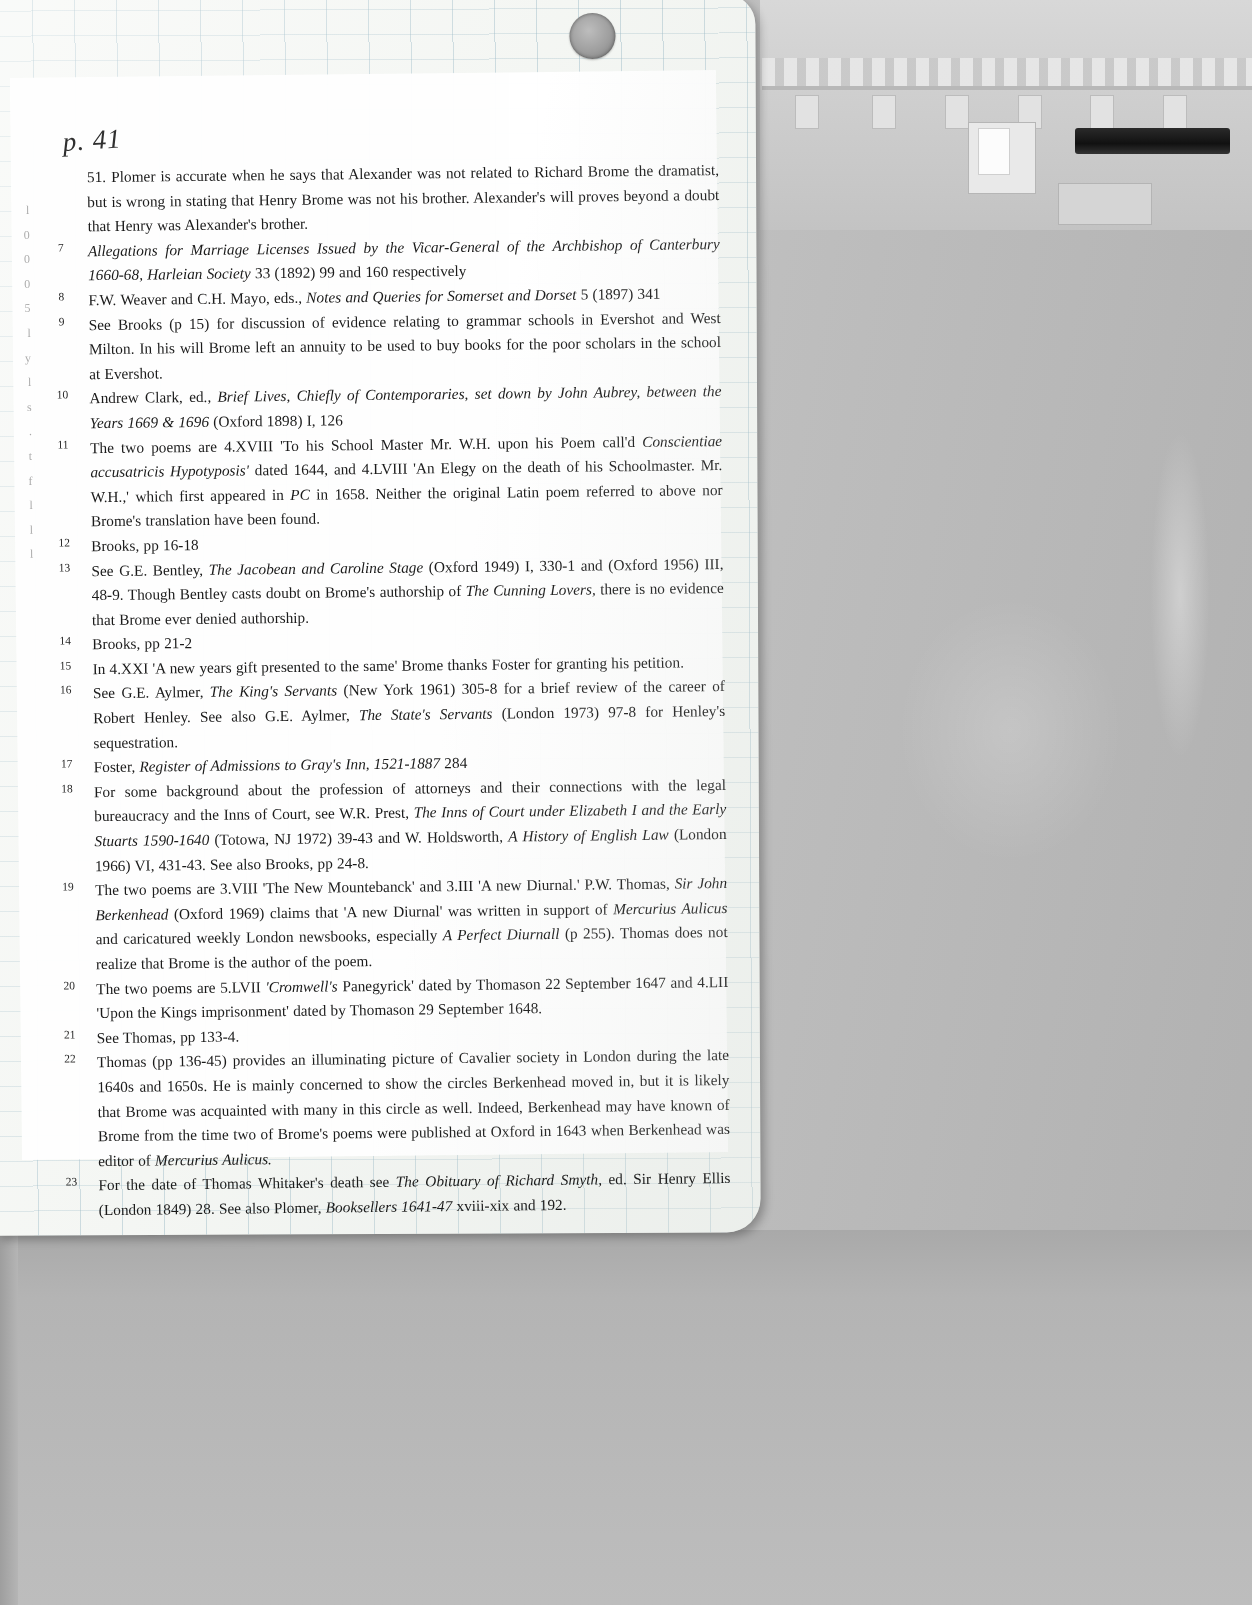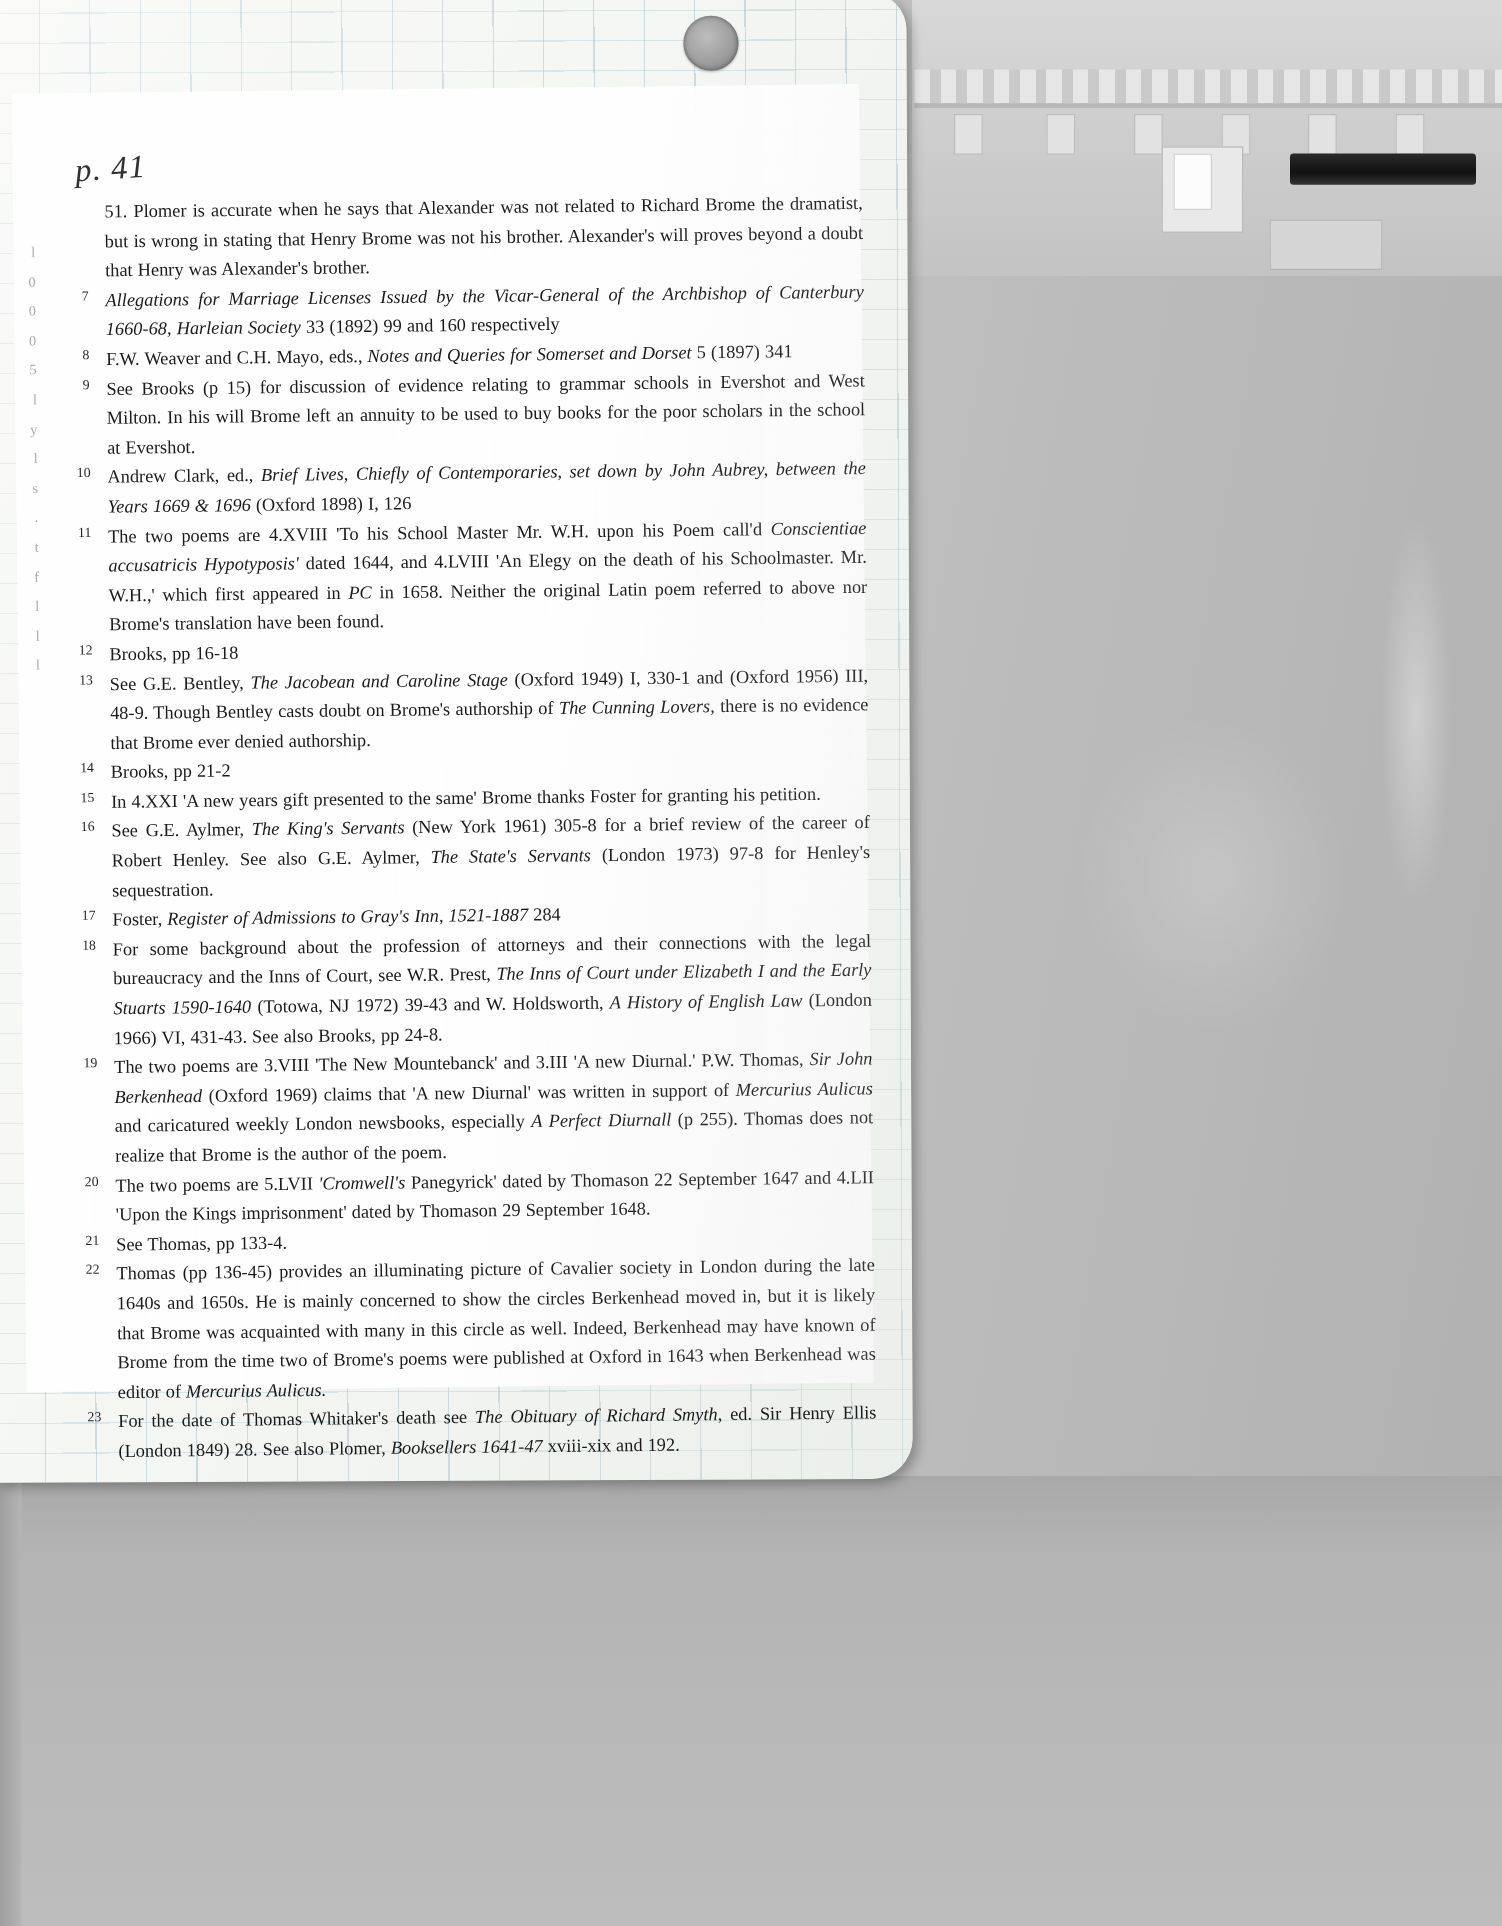--- a/index.html
+++ b/index.html
@@ -193,21 +193,21 @@
   .note {
     position: relative;
     padding-left: 40px;
     margin-bottom: 0px;
   }
   .note .num {
     position: absolute;
     left: 0;
     top: 2px;
     width: 26px;
-    text-align: right;
+    text-align: center;
     font-size: 11.5px;
     color: #1c1c1c;
     font-family: "Liberation Serif", serif;
   }
   .note .body {
     font-size: 15.3px;
     line-height: 24.6px;
     color: #141414;
     text-align: justify;
     font-family: "Liberation Serif", serif;

